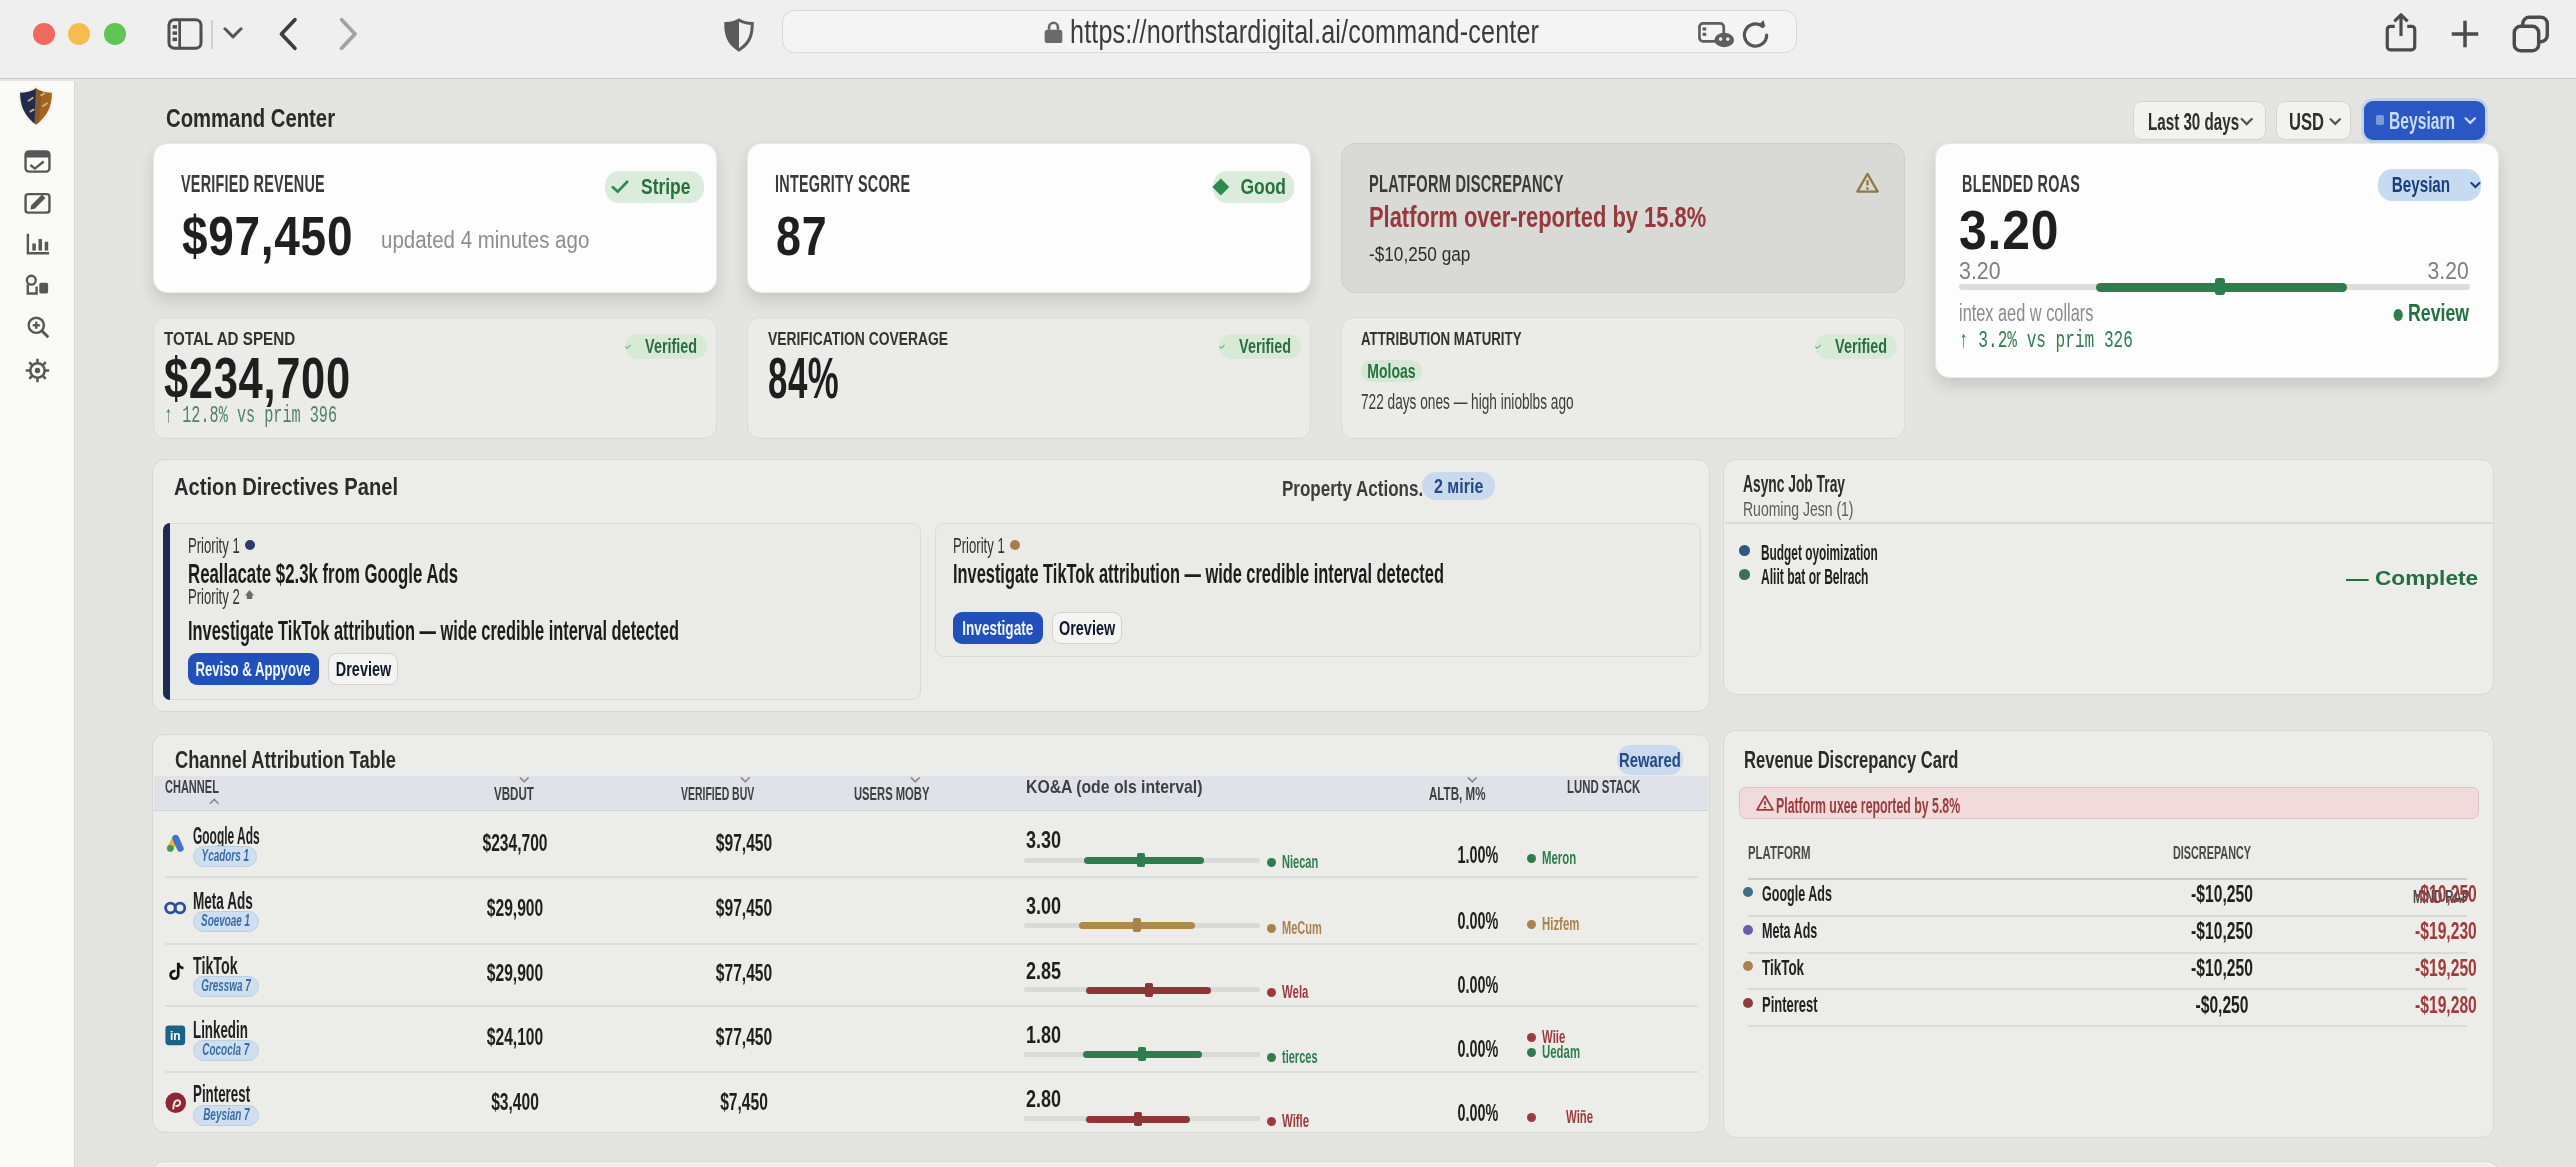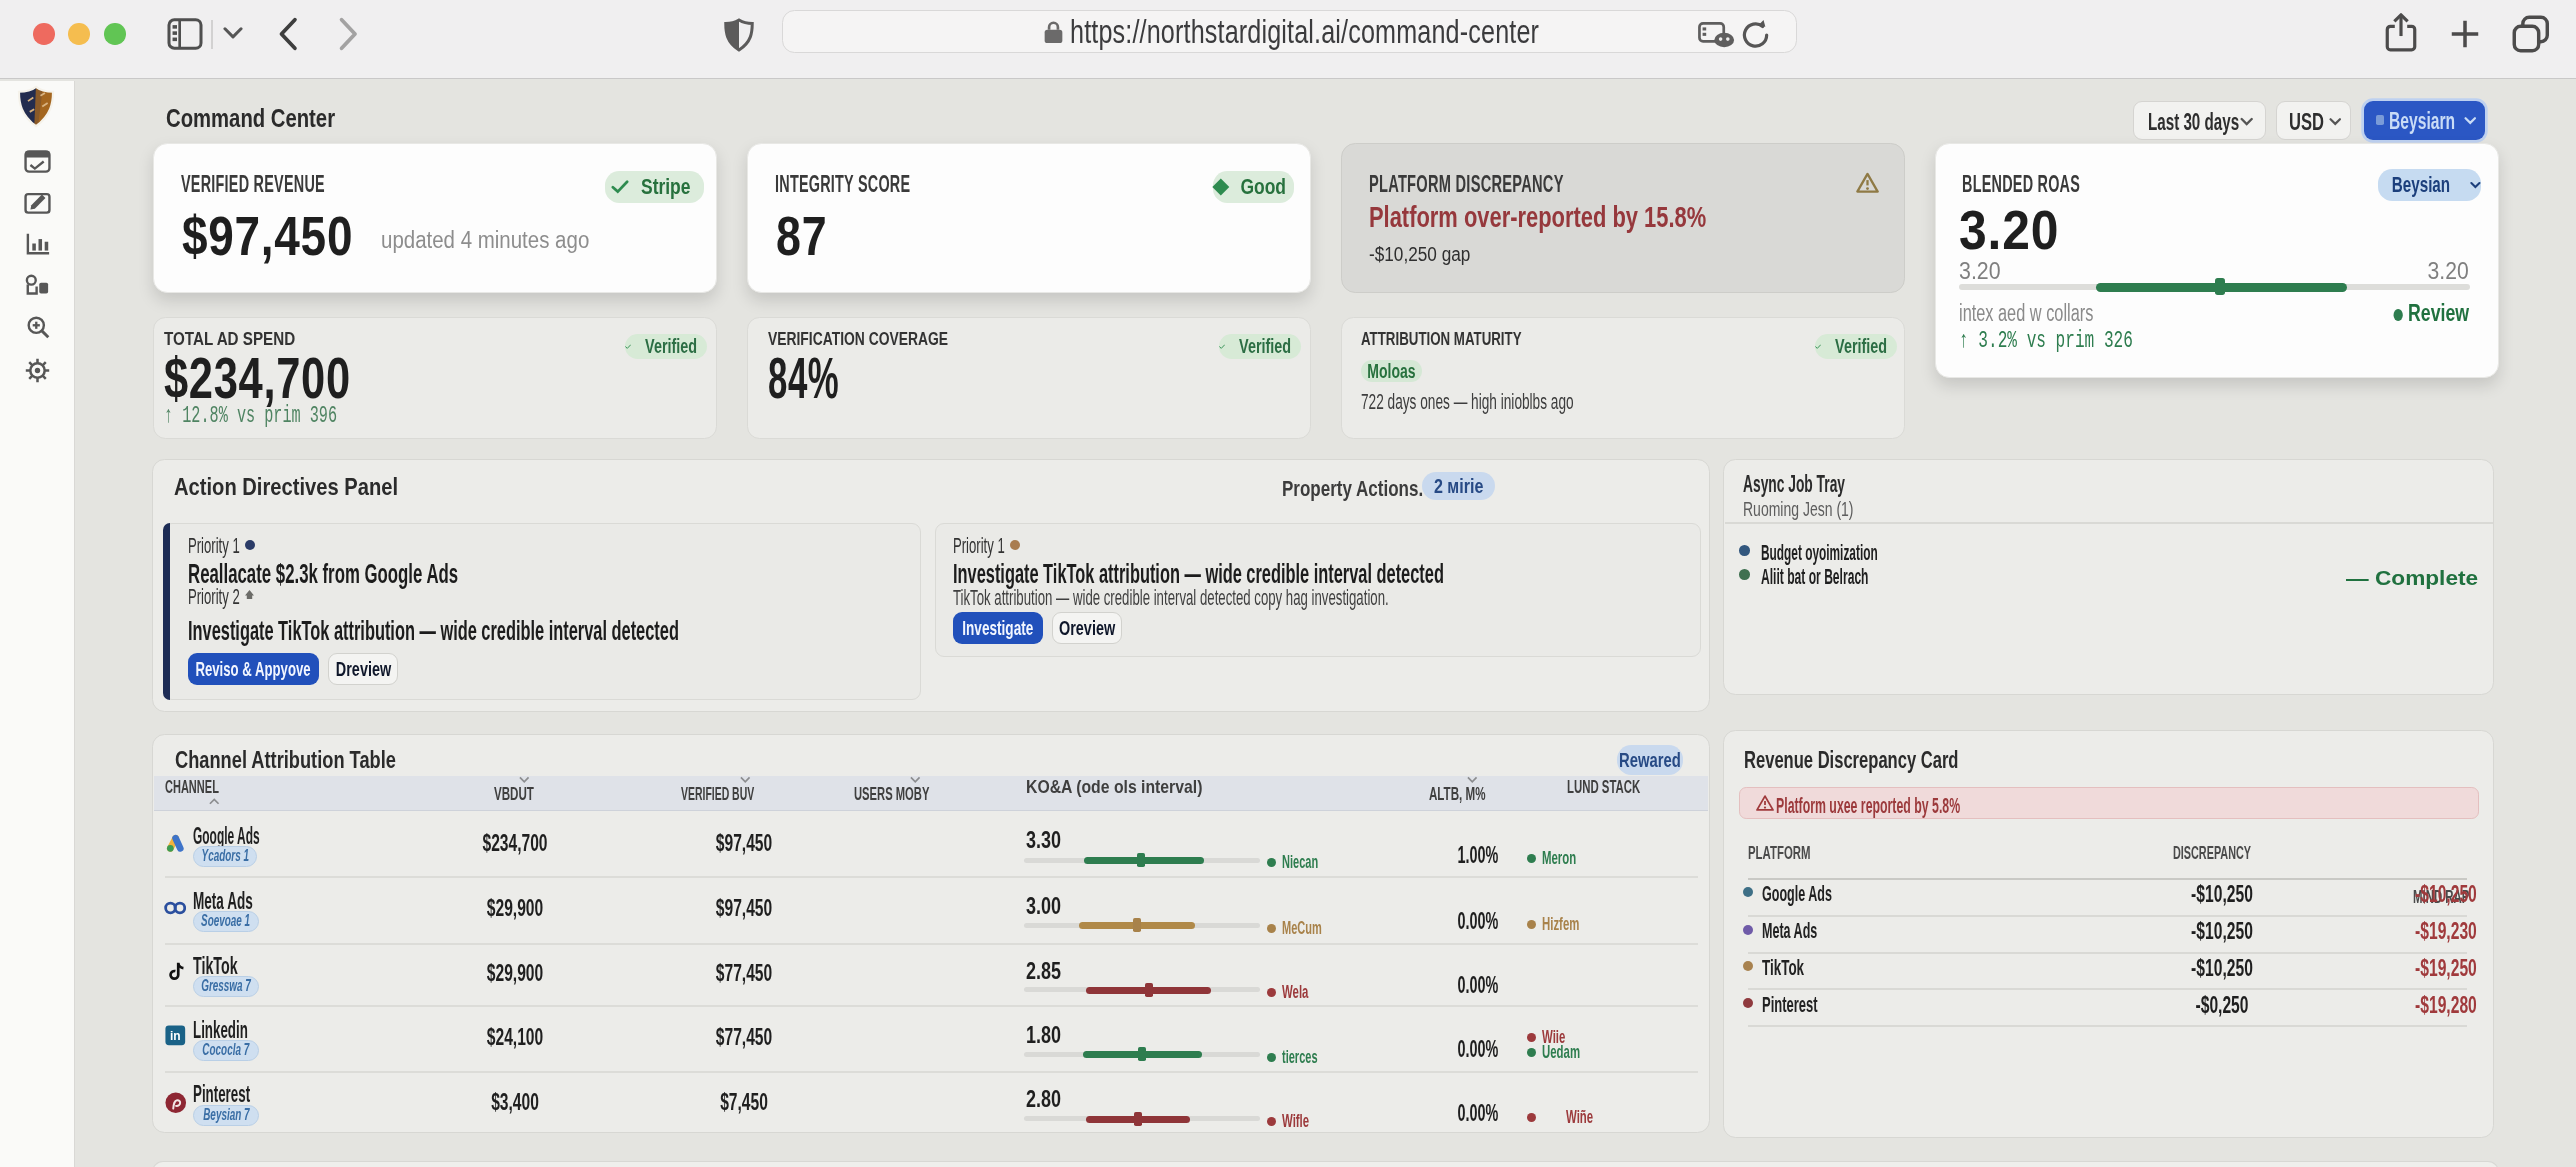--- a/index.html
+++ b/index.html
@@ -291,21 +291,20 @@
       <span class="sx" style="transform:scaleX(0.64);transform-origin:50% 50%;">Reviso &amp; Appyove</span>
     </div>
   <div class="btn-white" style="left:251px;top:572px;width:70px;height:32px;font-size:20.6px;">
       <span class="sx" style="transform:scaleX(0.7);transform-origin:50% 50%;">Dreview</span>
     </div>
 
   <div class="abs" style="left:858px;top:442px;width:766px;height:134px;background:#eaeae7;border:1.8px solid #dadad6;border-radius:9px;"></div>
   <div class="abs" style="left:876px;top:453px;font-size:21.5px;color:#333;"><span class="sx" style="transform:scaleX(0.61);">Priority 1</span></div>
   <div class="abs dot" style="left:933px;top:459px;width:10px;height:10px;background:#a97c4f;"></div>
   <div class="abs" style="left:876px;top:477px;font-size:28px;font-weight:bold;color:#1c1c1c;"><span class="sx" style="transform:scaleX(0.585);">Investigate TikTok attribution — wide credible interval detected</span></div>
-  <div class="abs" style="left:876px;top:504px;font-size:22.4px;color:#3f3f3f;"><span class="sx" style="transform:scaleX(0.59);">TikTok attribution — wide credible interval detected copy hag investigation.</span></div>
   <div class="btn-blue" style="left:876px;top:531px;width:90px;height:32px;font-size:20.6px;">
       <span class="sx" style="transform:scaleX(0.66);transform-origin:50% 50%;">Investigate</span>
     </div>
   <div class="btn-white" style="left:975px;top:531px;width:70px;height:32px;font-size:20.6px;">
       <span class="sx" style="transform:scaleX(0.7);transform-origin:50% 50%;">Oreview</span>
     </div>
 
   <div class="card panel" style="left:1646px;top:378px;width:771px;height:236px;"></div>
   <div class="abs" style="left:1666px;top:389px;font-size:24px;font-weight:bold;color:#2b2b2b;"><span class="sx" style="transform:scaleX(0.575);">Async Job Tray</span></div>
   <div class="abs" style="left:1666px;top:416px;font-size:20.6px;color:#5d5d5d;"><span class="sx" style="transform:scaleX(0.68);">Ruoming Jesn (1)</span></div>

